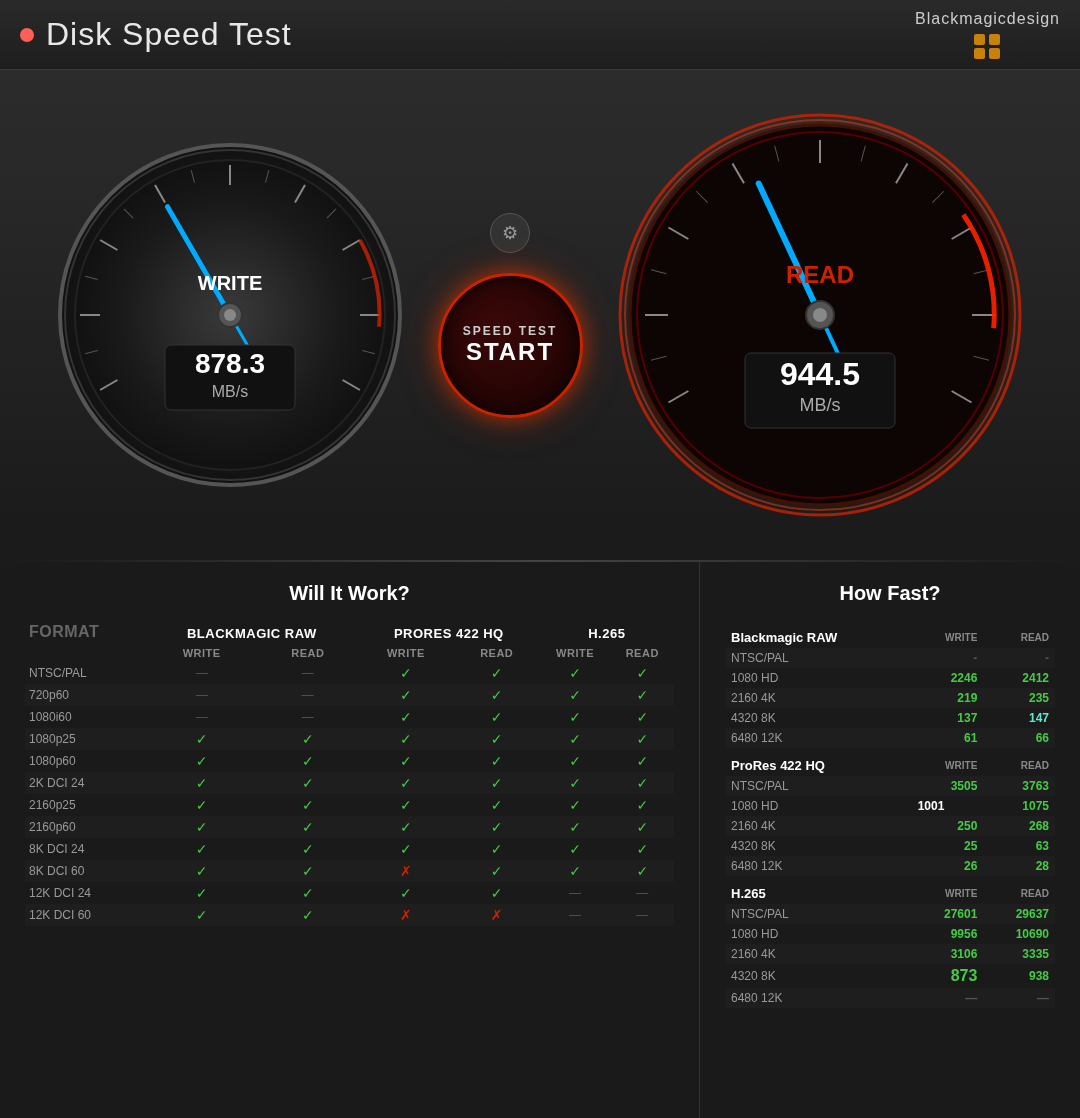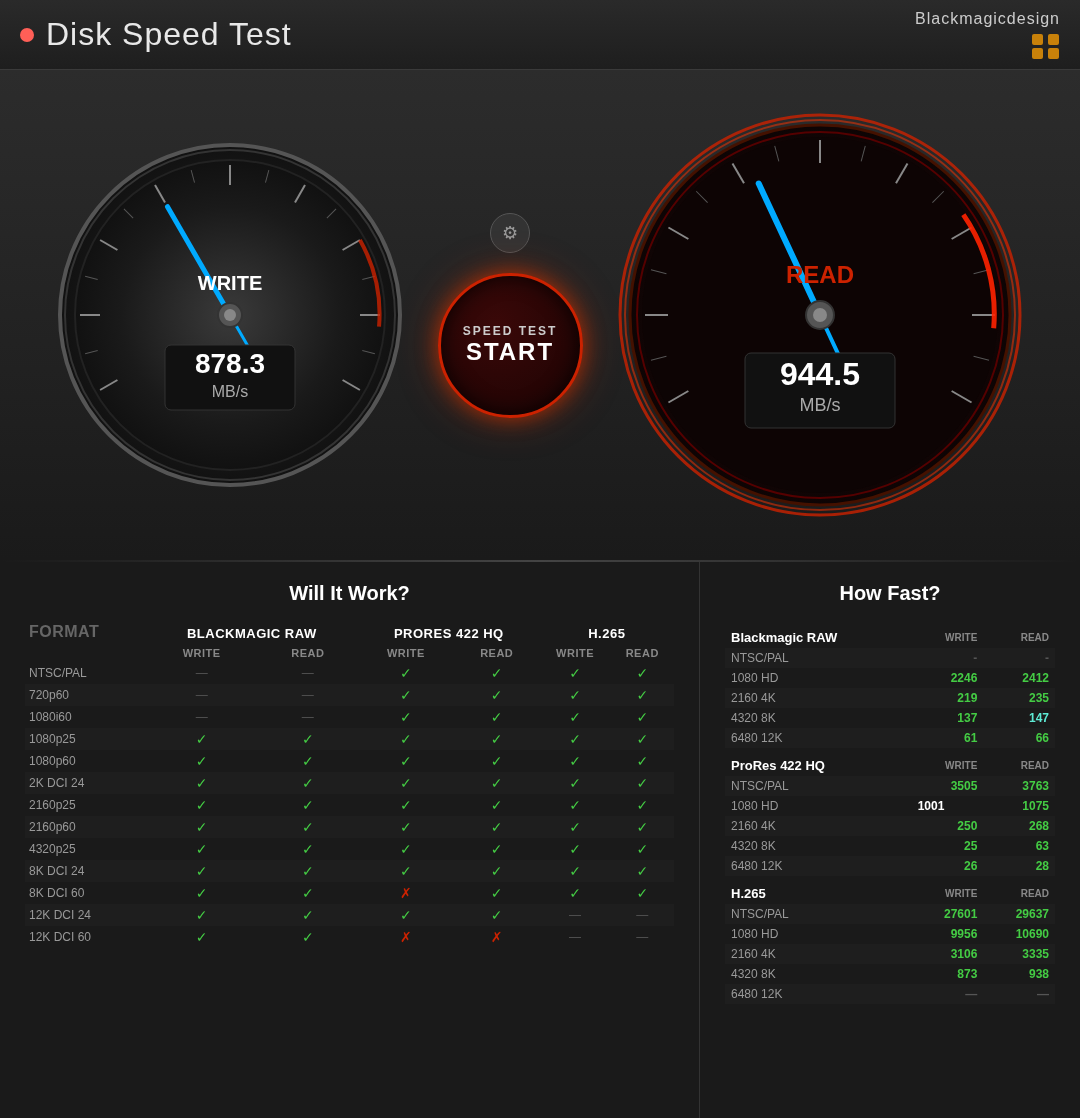--- a/index.html
+++ b/index.html
@@ -34,21 +34,21 @@
     }
     .app-title {
       color: #e8e8e8;
       font-size: 32px;
       font-weight: 300;
       letter-spacing: 1px;
     }
     .brand-logo {
       display: flex;
       flex-direction: column;
-      align-items: flex-end;
+      align-items: center;
       gap: 6px;
     }
     .brand-name {
       color: #cccccc;
       font-size: 16px;
       font-weight: 300;
       letter-spacing: 1px;
     }
     .brand-dots {
       display: grid;
@@ -467,29 +467,20 @@
           <tr class="data-row">
             <td class="" style="color: rgb(153, 153, 153); font-weight: 500;">2160p60</td>
             <td class="center"><span class="check-green">✓</span></td>
             <td class="center"><span class="check-green">✓</span></td>
             <td class="center"><span class="check-green">✓</span></td>
             <td class="center"><span class="check-green">✓</span></td>
             <td class="center"><span class="check-green">✓</span></td>
             <td class="center"><span class="check-green">✓</span></td>
           </tr>
           <tr class="data-row">
-            <td class="" style="color: rgb(153, 153, 153); font-weight: 500;">4320p25</td>
-            <td class="center"><span class="check-green">✓</span></td>
-            <td class="center"><span class="check-green">✓</span></td>
-            <td class="center"><span class="check-green">✓</span></td>
-            <td class="center"><span class="check-green">✓</span></td>
-            <td class="center"><span class="check-green">✓</span></td>
-            <td class="center"><span class="check-green">✓</span></td>
-          </tr>
-          <tr class="data-row">
             <td class="" style="color: rgb(153, 153, 153); font-weight: 500;">8K DCI 24</td>
             <td class="center"><span class="check-green">✓</span></td>
             <td class="center"><span class="check-green">✓</span></td>
             <td class="center"><span class="check-green">✓</span></td>
             <td class="center"><span class="check-green">✓</span></td>
             <td class="center"><span class="check-green">✓</span></td>
             <td class="center"><span class="check-green">✓</span></td>
           </tr>
           <tr class="data-row">
             <td class="" style="color: rgb(153, 153, 153); font-weight: 500;">8K DCI 60</td>
@@ -602,21 +593,21 @@
         <td style="text-align:right; color:#44cc44; font-weight:600; font-size:12px;">9956</td>
         <td style="text-align:right; color:#44cc44; font-weight:600; font-size:12px;">10690</td>
       </tr>
           <tr class="data-row">
         <td class="format-name">2160 4K</td>
         <td style="text-align:right; color:#44cc44; font-weight:600; font-size:12px;">3106</td>
         <td style="text-align:right; color:#44cc44; font-weight:600; font-size:12px;">3335</td>
       </tr>
           <tr class="data-row">
         <td class="format-name">4320 8K</td>
-        <td style="text-align:right; color:#44cc44; font-weight:600; font-size:12px;">873</td>
+        <td style="text-align:right; color:#44cc44; font-weight:600; font-size:16px;">873</td>
         <td style="text-align:right; color:#44cc44; font-weight:600; font-size:12px;">938</td>
       </tr>
           <tr class="data-row">
         <td class="format-name">6480 12K</td>
         <td style="text-align:right; color:#555; font-weight:600; font-size:12px;">—</td>
         <td style="text-align:right; color:#555; font-weight:600; font-size:12px;">—</td>
       </tr>
         </tbody>
     </table>
   </div>

